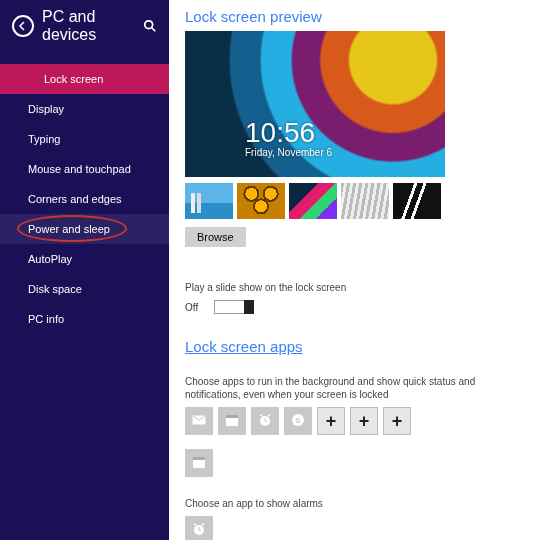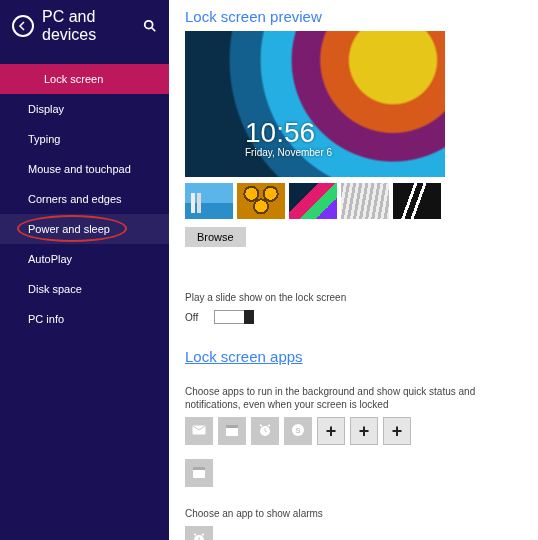--- a/index.html
+++ b/index.html
@@ -35,21 +35,21 @@
   .thumb { width: 48px; height: 36px; background: #ccc; cursor: pointer; }
   .t1 { background: linear-gradient(to bottom, #5bb5e8 55%, #2a8fc9 55%); position: relative; }
   .t1::after { content:""; position:absolute; left:6px; bottom:6px; width:4px; height:20px; background:#eee; box-shadow: 6px 0 0 #ddd; }
   .t2 { background: radial-gradient(circle at 30% 30%, #ffb400 0 6px, #5a3c00 6px 8px, transparent 8px),
                       radial-gradient(circle at 70% 30%, #ffb400 0 6px, #5a3c00 6px 8px, transparent 8px),
                       radial-gradient(circle at 50% 65%, #ffb400 0 6px, #5a3c00 6px 8px, transparent 8px),
                       #c77f00; }
   .t3 { background: linear-gradient(135deg, #0a2540 0 35%, #e31b6d 35% 55%, #2dd36f 55% 75%, #7b2ff7 75% 100%); }
   .t4 { background: repeating-linear-gradient(100deg, #bbb 0 3px, #eee 3px 6px); }
   .t5 { background: linear-gradient(110deg, #111 0 35%, #fff 35% 40%, #111 40% 50%, #fff 50% 55%, #111 55% 100%); }
-  .browse-btn { background: #d0d0d0; border: none; padding: 4px 12px; font-size: 11px; cursor: pointer; margin-bottom: 24px; }
+  .browse-btn { background: #d0d0d0; border: none; padding: 4px 12px; font-size: 11px; cursor: pointer; margin-bottom: 14px; }
   .desc { font-size: 10px; color: #444; margin-bottom: 6px; line-height: 1.3; margin-top: 20px; }
   .toggle-row { display: flex; align-items: center; gap: 16px; margin-bottom: 4px; }
   .toggle-label { font-size: 10px; }
   .toggle { width: 40px; height: 14px; border: 1px solid #999; position: relative; cursor: pointer; background: #fff; }
   .toggle-knob { position: absolute; right: -1px; top: -1px; width: 10px; height: 14px; background: #222; }
   .slot-row { display: flex; gap: 5px; margin-bottom: 14px; margin-top: 4px; }
   .slot { width: 28px; height: 28px; background: #c8c8c8; display: flex; align-items: center; justify-content: center; cursor: pointer; }
   .slot.plus { background: #e6e6e6; border: 1px solid #bbb; }
   .slot svg { width: 16px; height: 16px; fill: #fff; }
   .slot.plus span { font-size: 18px; font-weight: 700; color: #222; line-height: 1; }

